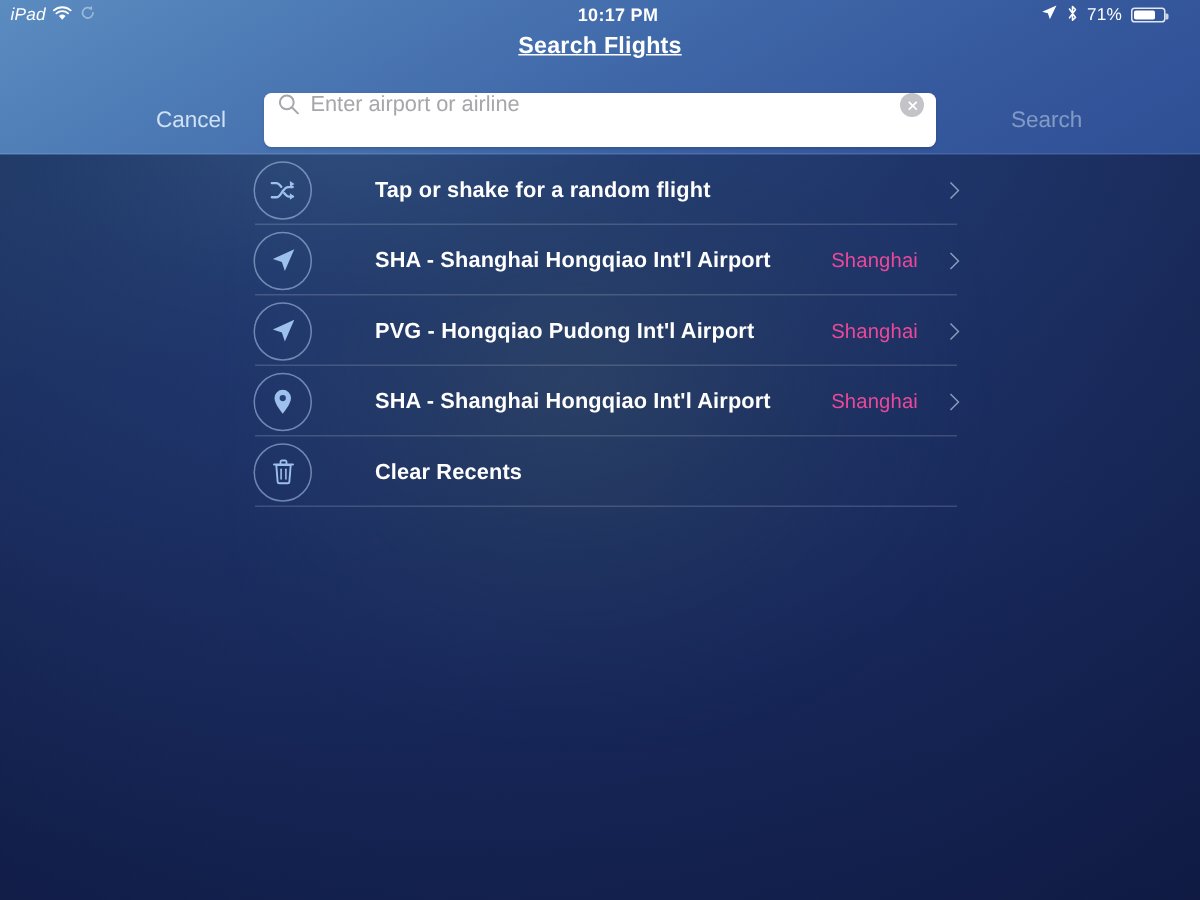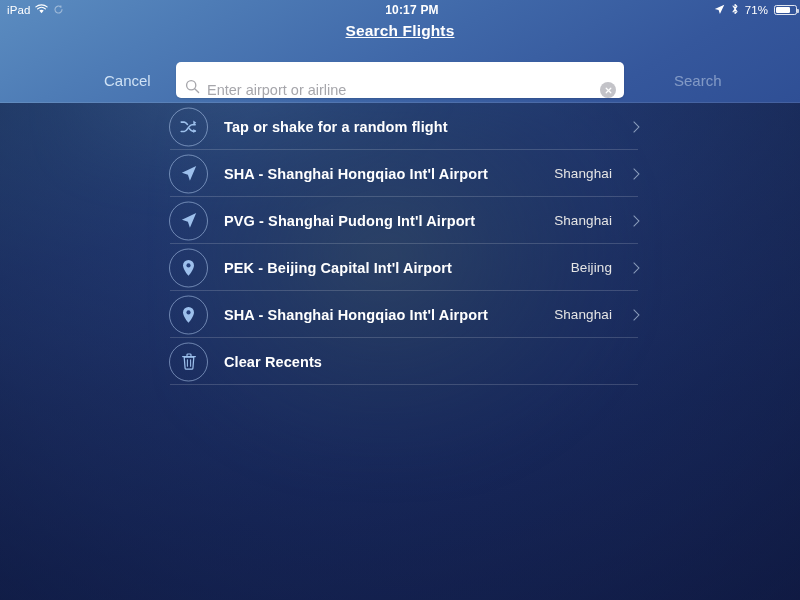--- a/index.html
+++ b/index.html
@@ -46,28 +46,28 @@
     content:""; position:absolute; left:0; right:0; bottom:0; height:1px;
     background:rgba(255,255,255,0.10);
   }
 
   
   .statusbar {
     position:absolute; left:0; top:0; width:800px; height:20px; z-index:4;
     display:flex; align-items:center; color:#ffffff;
     font-size:11.5px; letter-spacing:0.1px;
   }
-  .sb-left { display:flex; align-items:center; gap:5px; padding-left:7px; }
+  .sb-left { display:flex; align-items:center; gap:5px; padding-left:7px;font-style:italic; }
   .sb-center {
     position:absolute; left:0; right:0; text-align:center;
     font-size:12px; font-weight:bold; letter-spacing:0.2px;margin-left:24px;
   }
   .sb-right {
     margin-left:auto; display:flex; align-items:center;
-    gap:6px; padding-right:3px; position:relative; z-index:2;
+    gap:6px; padding-right:23px; position:relative; z-index:2;
   }
   .sb-device { font-size:11.5px; }
   .ic-wifi { display:block; }
   .ic-sync { display:block; opacity:0.42; }
   .ic-loc  { display:block; }
   .ic-bt   { display:block; }
   .battpct { font-size:11.5px; font-weight:normal; }
   .batt {
     width:23px; height:10.5px; border:1px solid rgba(255,255,255,0.85);
     border-radius:2.4px; position:relative; display:inline-block;
@@ -95,21 +95,21 @@
     display:flex; align-items:center;
   }
   .cancel-btn {
     position:absolute; left:104px; top:50%; transform:translateY(-50%);
     color:#cfe2f5; font-size:15px; background:none; border:none;
     font-family:inherit; cursor:pointer; white-space:nowrap;
   }
   .search-field {
     position:absolute; left:176px; top:0; width:448px; height:36px;
     background:#ffffff; border-radius:5px;
-    display:flex; align-items:flex-end; padding:0 8px 0 9px;
+    display:flex; align-items:flex-start; padding:0 8px 0 9px;
     box-shadow:0 1px 2px rgba(0,0,0,0.12);
   }
   .sf-icon { flex:0 0 auto; display:block; margin-right:7px; }
   .sf-input {
     flex:1 1 auto; border:none; outline:none; background:transparent;
     font-family:inherit; font-size:14.5px; color:#2b2b2b; padding:0;
   }
   .sf-input::placeholder { color:#a6a6ab; }
   .sf-clear {
     flex:0 0 auto; width:16px; height:16px; border-radius:50%;
@@ -142,24 +142,24 @@
     background:rgba(255,255,255,0.16);
   }
   .icon-circle {
     position:absolute; left:169px; top:50%; transform:translateY(-50%);
     width:39px; height:39px; border-radius:50%;
     border:1.3px solid rgba(176,203,238,0.55);
     display:flex; align-items:center; justify-content:center;
   }
   .row-label {
     color:#ffffff; font-size:14.5px; font-weight:bold;
-    letter-spacing:0.1px; margin-left:54px; white-space:nowrap;
+    letter-spacing:0.1px; margin-left:80px; white-space:nowrap;
   }
   .row-sub {
-    position:absolute; right:188px; color:#e5e5e5;
+    position:absolute; right:188px; color:#ec4899;
     font-size:13.5px; letter-spacing:0.1px; white-space:nowrap;
   }
   .chev {
     position:absolute; right:162px; width:8px; height:8px;
     border-right:1.6px solid rgba(205,222,242,0.62);
     border-top:1.6px solid rgba(205,222,242,0.62);
     transform:rotate(45deg);
   }
 </style>
 </head>
@@ -265,39 +265,26 @@
     <span class="chev"></span>
     <span class="sep"></span>
   </div>
 
   <div class="row">
     <span class="icon-circle">
       <svg width="18" height="18" viewBox="0 0 18 18">
         <path d="M16.2 1.6 L1.9 8.2 L7.9 10.2 L9.9 16.2 Z" fill="#9dc0ec"></path>
       </svg>
     </span>
-    <span class="row-label">PVG - Shanghai Pudong Int'l Airport</span>
+    <span class="row-label">PVG - Hongqiao Pudong Int'l Airport</span>
     <span class="row-sub">Shanghai</span>
     <span class="chev"></span>
     <span class="sep"></span>
   </div>
 
-  <div class="row">
-    <span class="icon-circle">
-      <svg width="17" height="19" viewBox="0 0 17 19">
-        <path d="M8.5 1.4 a5.5 5.5 0 0 1 5.5 5.5 c0 4.1 -5.5 10.4 -5.5 10.4
-                 S3 11 3 6.9 A5.5 5.5 0 0 1 8.5 1.4 Z" fill="#9dc0ec"></path>
-        <circle cx="8.5" cy="6.9" r="2.1" fill="#26407c"></circle>
-      </svg>
-    </span>
-    <span class="row-label">PEK - Beijing Capital Int'l Airport</span>
-    <span class="row-sub">Beijing</span>
-    <span class="chev"></span>
-    <span class="sep"></span>
-  </div>
 
   <div class="row">
     <span class="icon-circle">
       <svg width="17" height="19" viewBox="0 0 17 19">
         <path d="M8.5 1.4 a5.5 5.5 0 0 1 5.5 5.5 c0 4.1 -5.5 10.4 -5.5 10.4
                  S3 11 3 6.9 A5.5 5.5 0 0 1 8.5 1.4 Z" fill="#9dc0ec"></path>
         <circle cx="8.5" cy="6.9" r="2.1" fill="#26407c"></circle>
       </svg>
     </span>
     <span class="row-label">SHA - Shanghai Hongqiao Int'l Airport</span>

